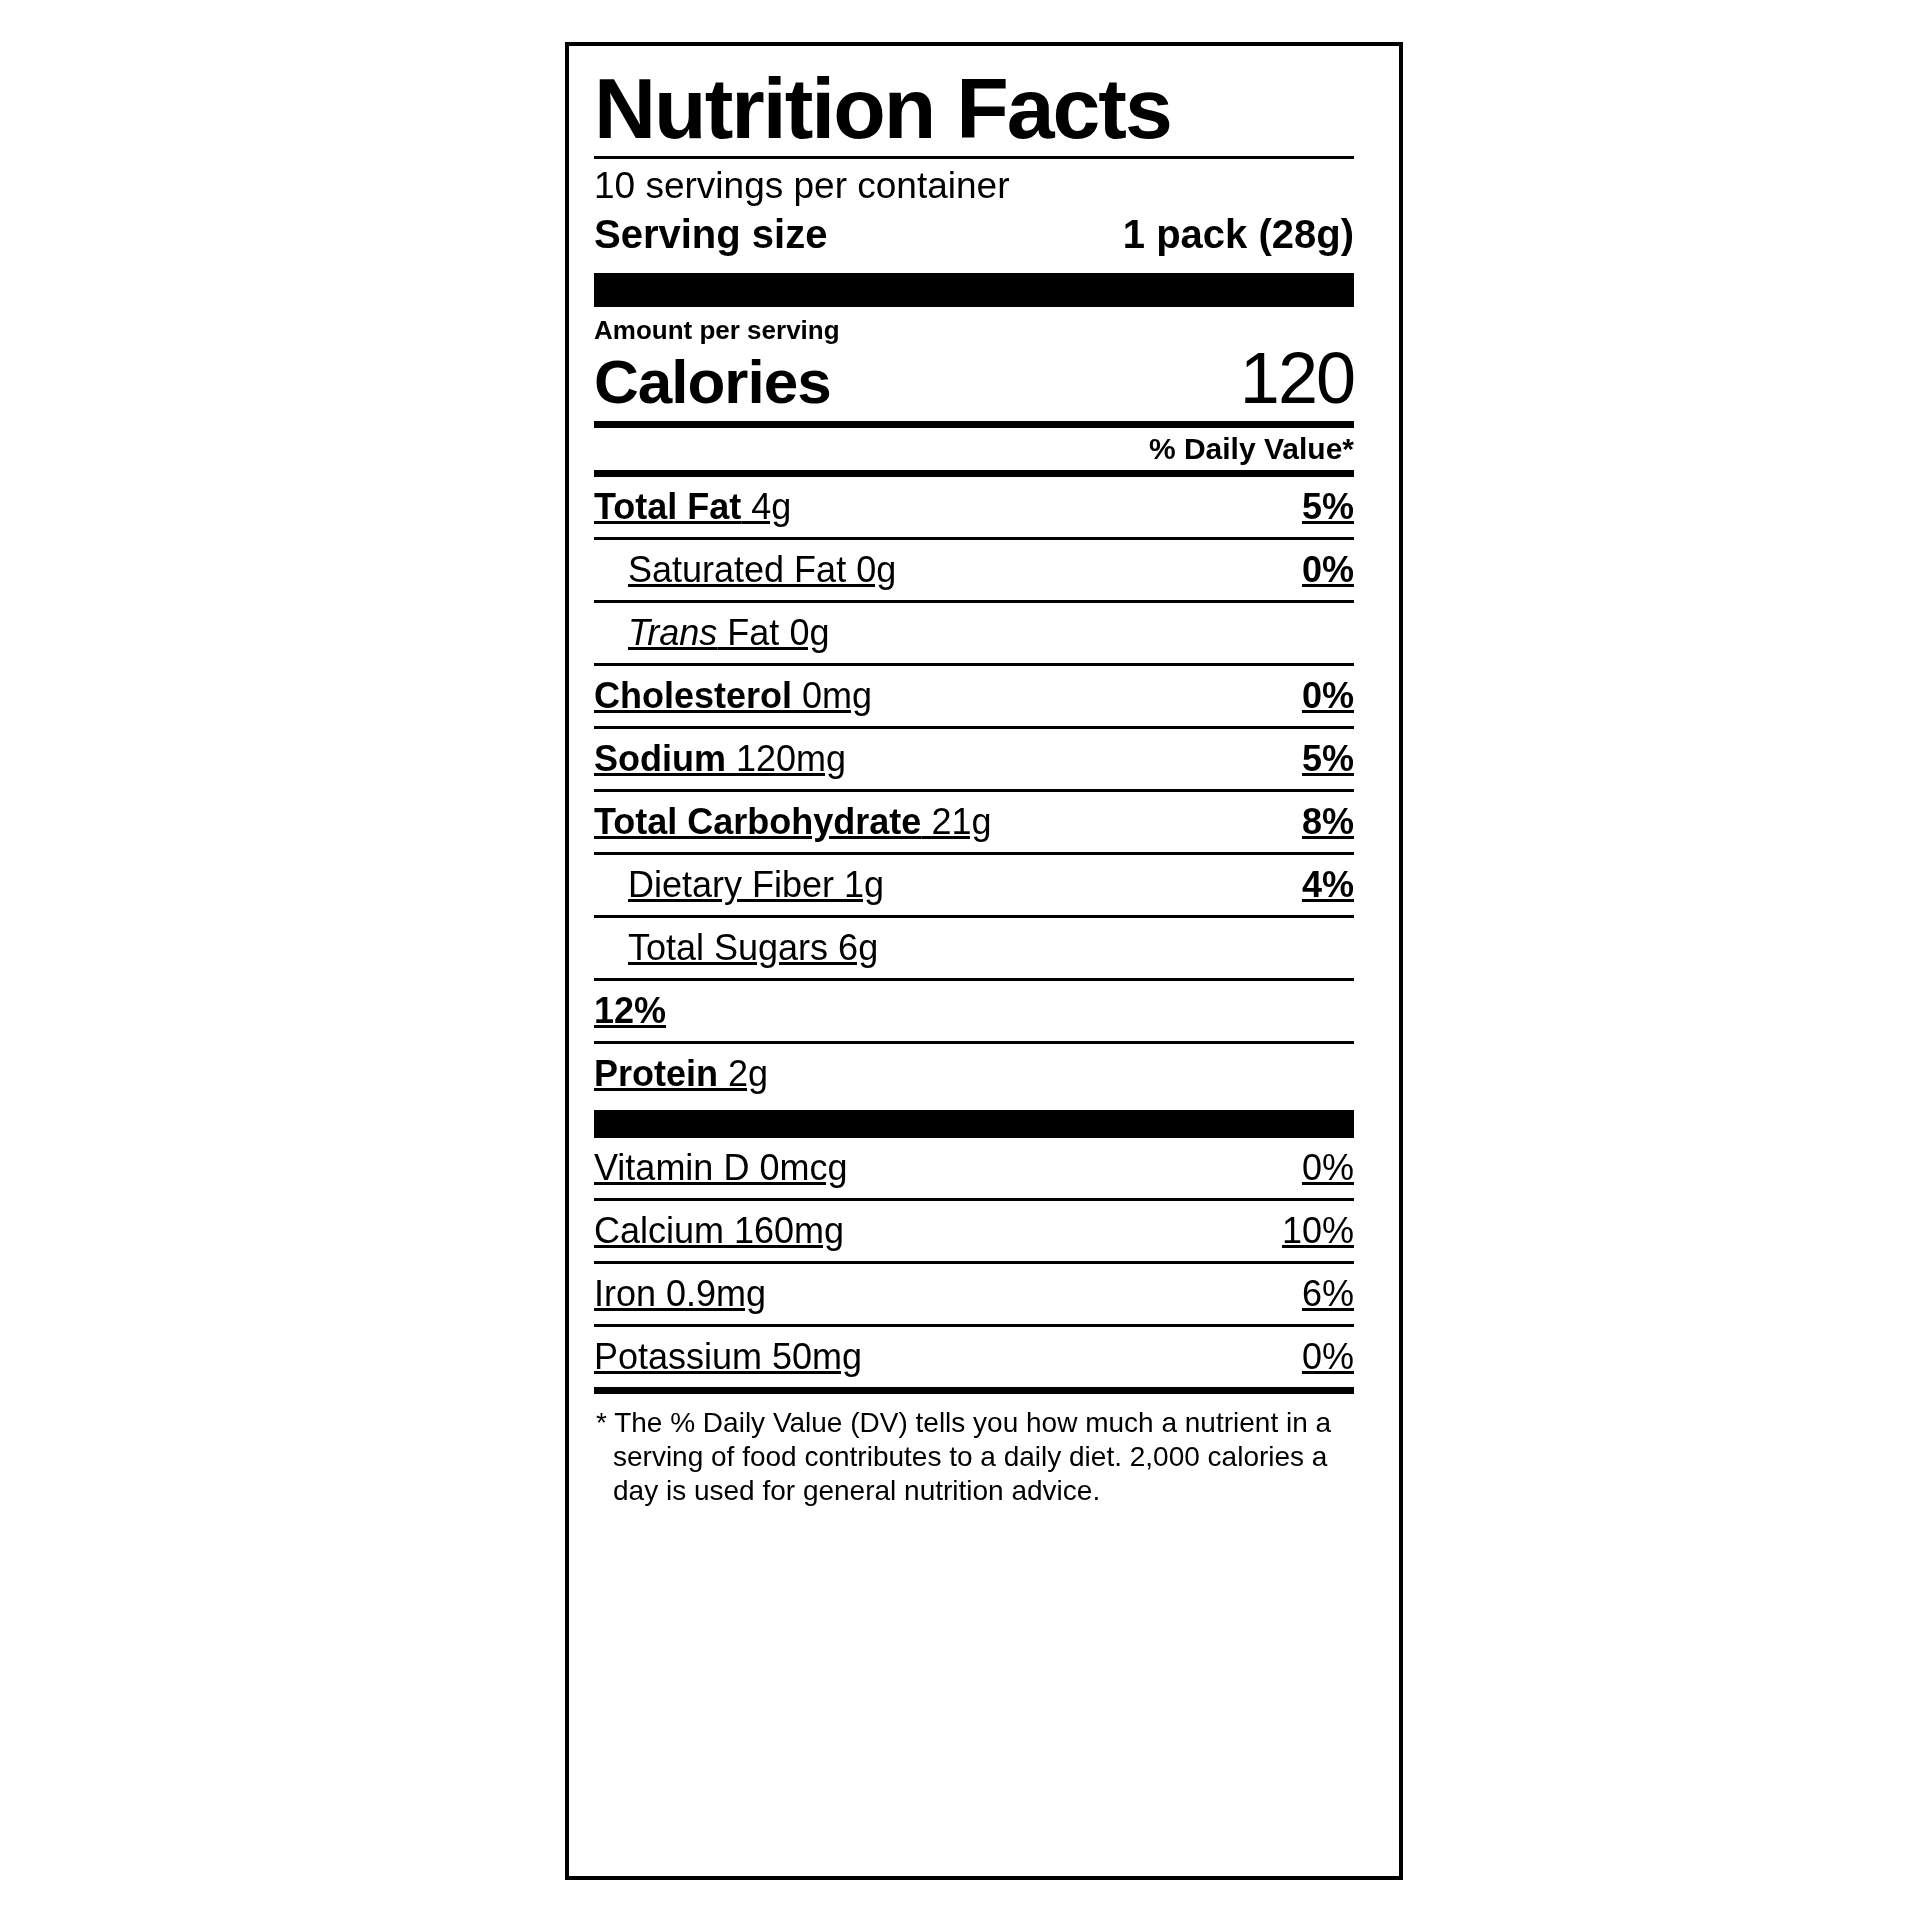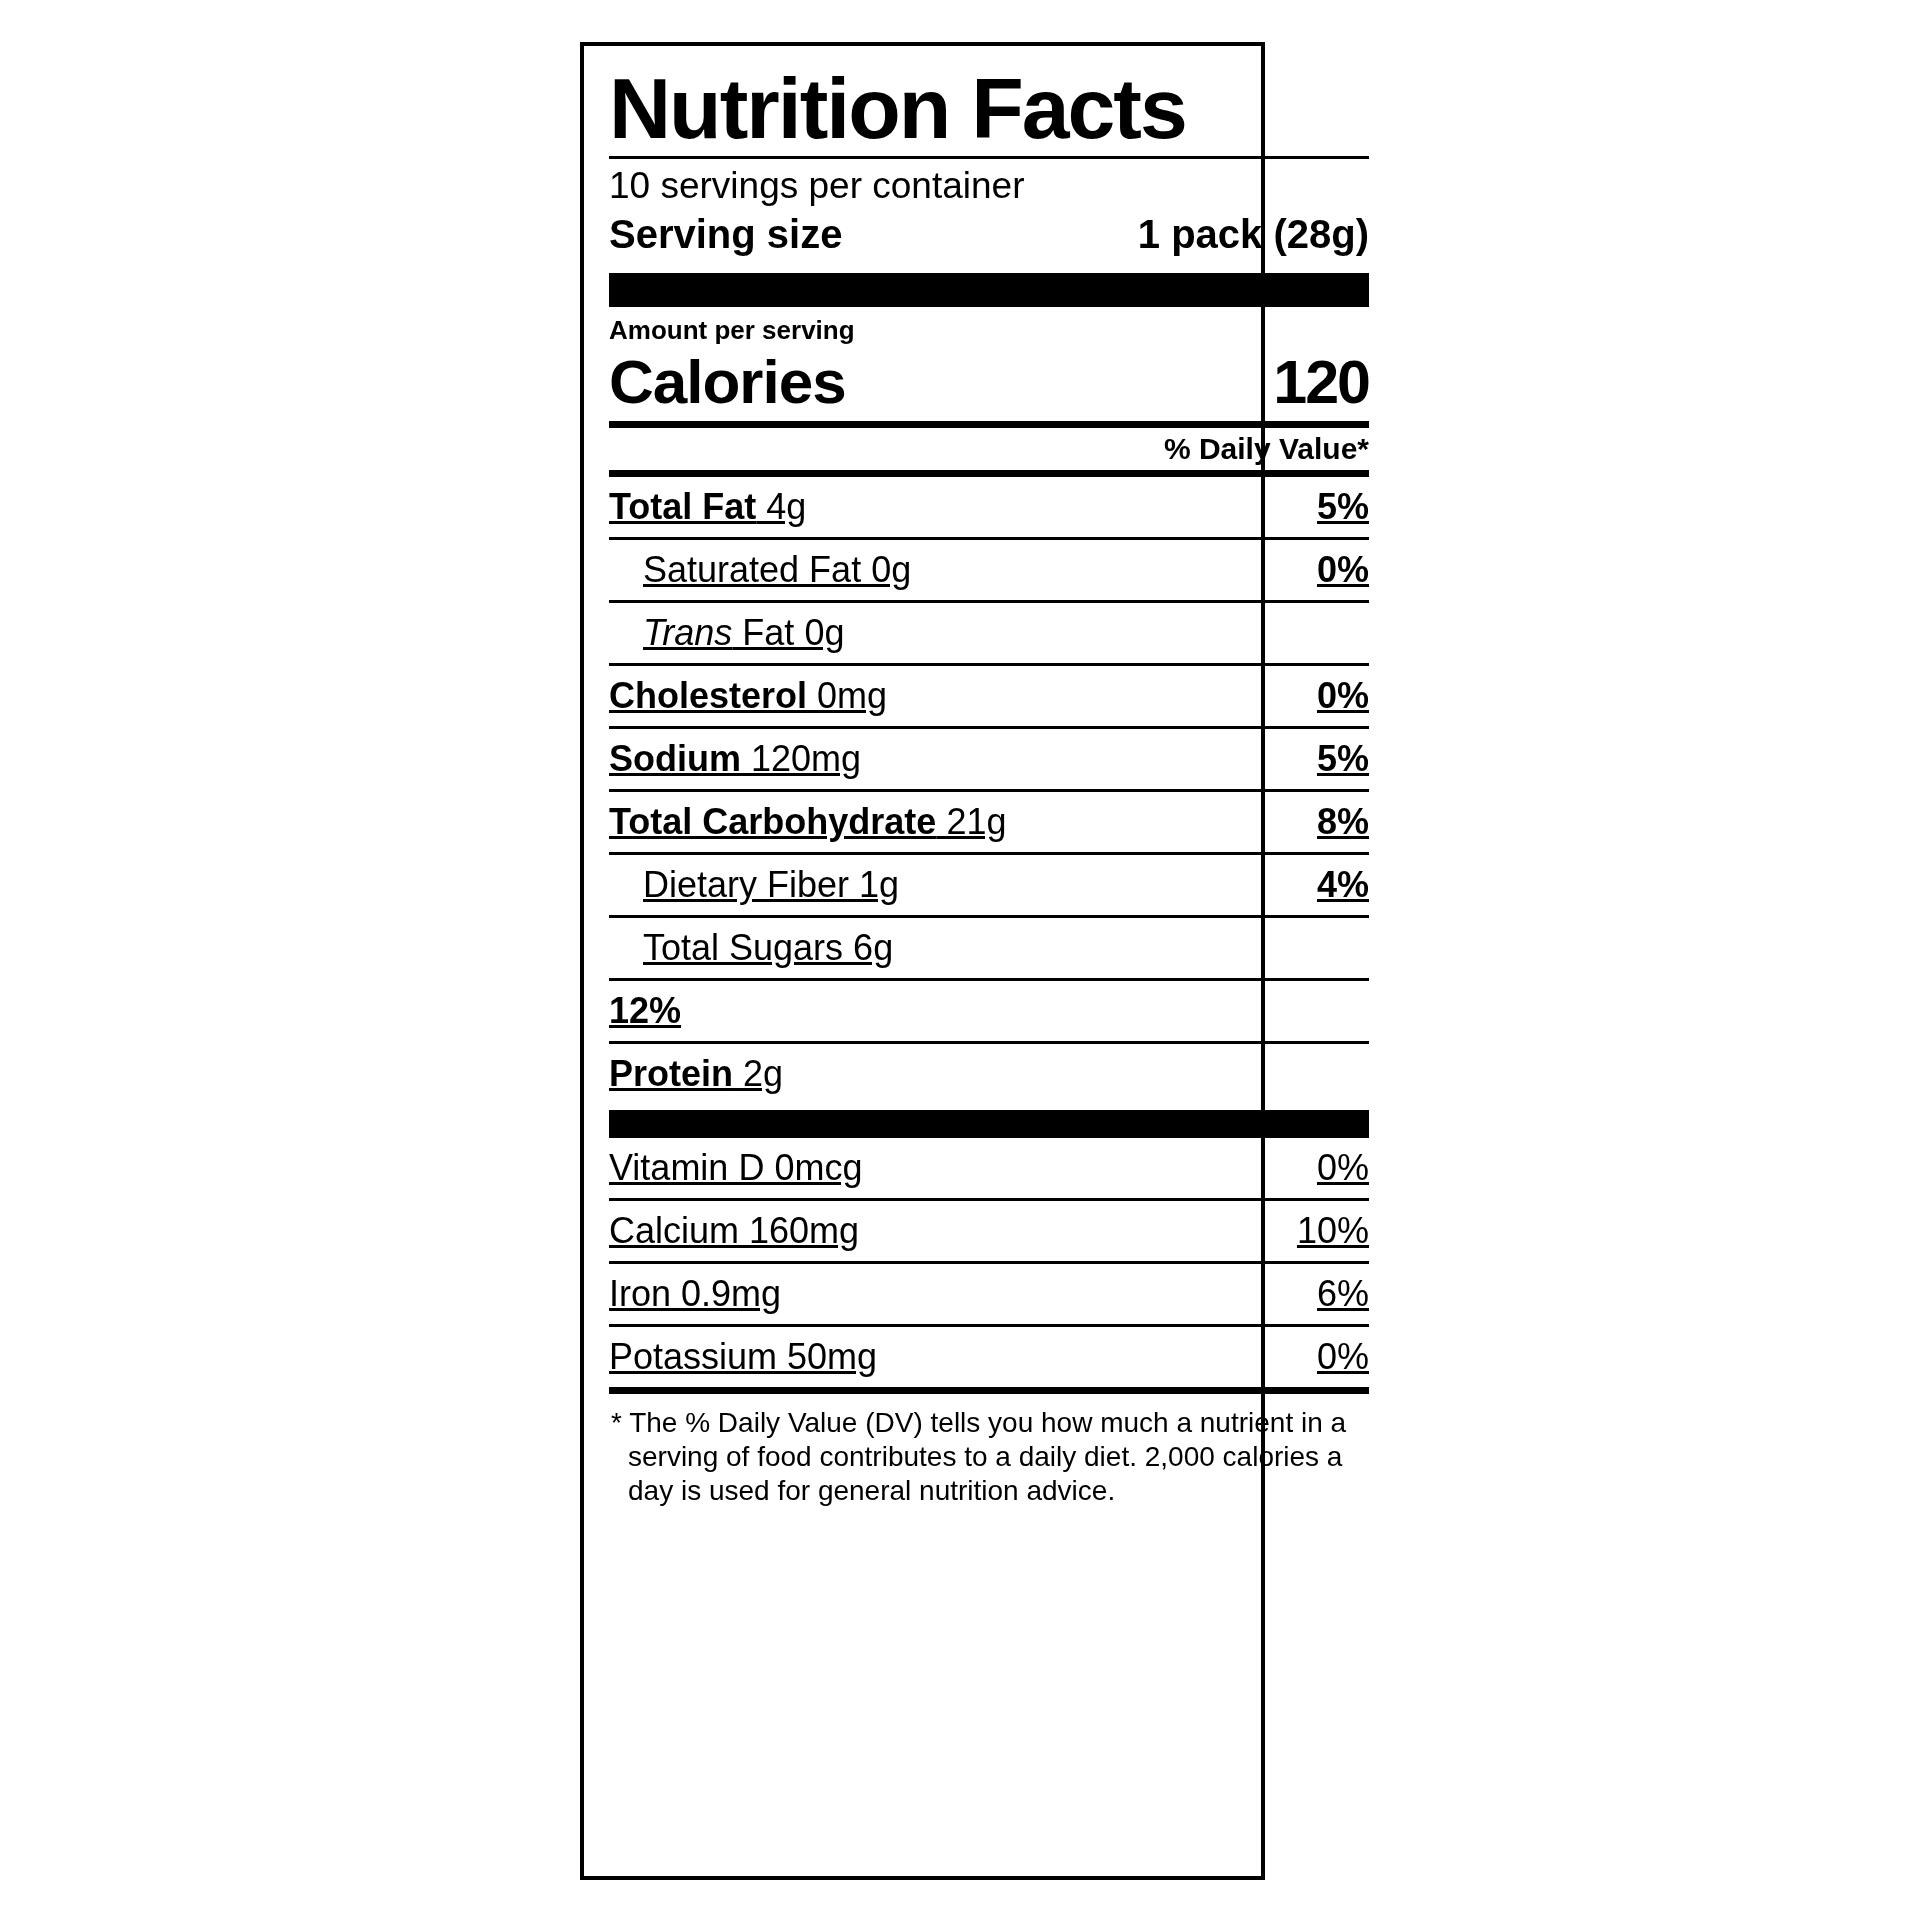--- a/index.html
+++ b/index.html
@@ -9,23 +9,23 @@
   }
   body {
     width: 1920px;
     height: 1920px;
     font-family: "Liberation Sans", sans-serif;
     color: #000000;
     position: relative;
   }
   #label {
     position: absolute;
-    left: 580px;
+    left: 565px;
     top: 42px;
-    width: 685px;
+    width: 838px;
     height: 1838px;
     border: 4px solid #000000;
     box-sizing: border-box;
     background: #ffffff;
   }
   .inner {
     position: absolute;
     left: 25px;
     top: 20px;
     width: 760px;
@@ -66,22 +66,22 @@
     justify-content: space-between;
     align-items: baseline;
     padding: 0 0 4px 0;
   }
   .calories-label {
     font-size: 62px;
     font-weight: bold;
     letter-spacing: -1px;
   }
   .calories-value {
-    font-size: 61px;
-    font-weight: bold;
+    font-size: 72px;
+    font-weight: normal;
     letter-spacing: -2px;
     line-height: 0.9;
   }
   .dv-header {
     text-align: right;
     font-size: 30px;
     font-weight: bold;
     padding: 4px 0 4px 0;
   }
   .row {

